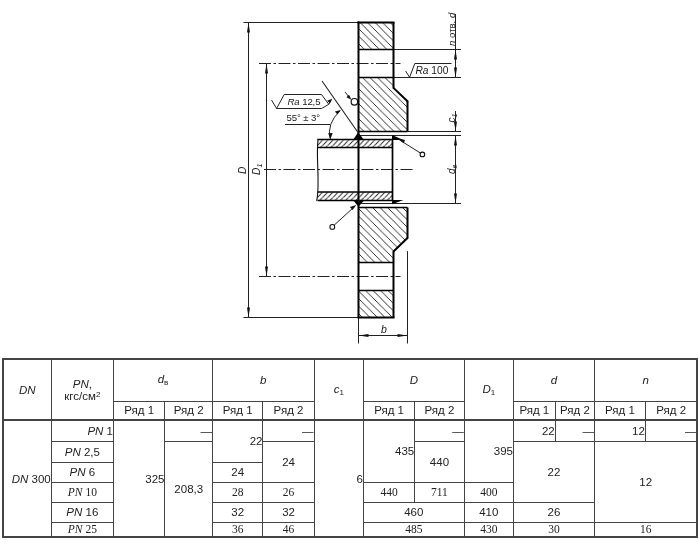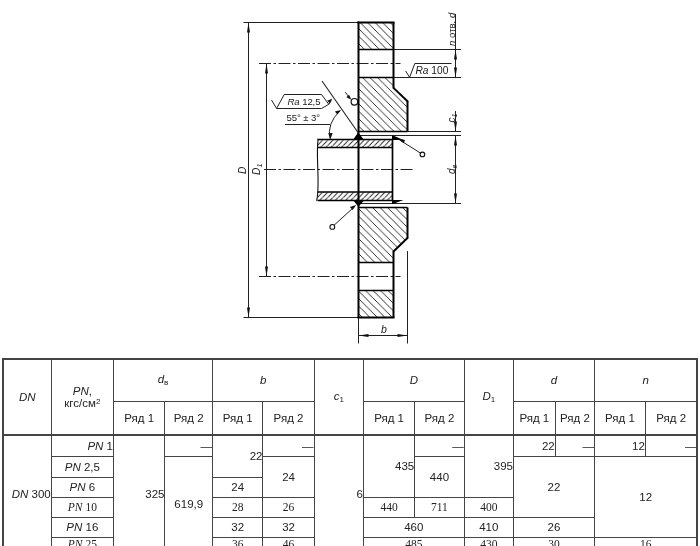--- a/index.html
+++ b/index.html
@@ -3,21 +3,21 @@
 <meta charset="utf-8">
 <style>
 html,body{margin:0;padding:0;background:#fff;width:700px;height:546px;overflow:hidden;}
 *{box-sizing:border-box;}
 #wrap{position:relative;width:700px;height:546px;font-family:"Liberation Sans",sans-serif;}
 svg{position:absolute;left:0;top:0;}
 table{position:absolute;left:2px;top:358px;width:694px;border-collapse:collapse;table-layout:fixed;
   font-family:"Liberation Sans",sans-serif;font-size:11.5px;color:#222;}
 td{border:1px solid #444;text-align:center;vertical-align:middle;padding:0;overflow:hidden;}
 tr.h1 td{height:42px;}
-tr.h2 td{height:34px;}
+tr.h2 td{height:19px;}
 tr.r1 td{height:21px;text-align:right;} tr.r2 td{height:21px;} tr.r3 td{height:20px;} tr.r4 td{height:20px;font-family:Liberation Serif, serif;} tr.r5 td{height:20px;margin-top:31px;} tr.r6 td{height:15px;font-family:Liberation Serif, serif;}
 table{border:2px solid #444;}
 td.hb{border-bottom:2.5px solid #444;}
 i{font-style:italic;}
 sub{font-size:8px;vertical-align:-2px;}
 sup{font-size:8px;vertical-align:3px;}
 </style>
 </head>
 <body>
 <div id="wrap">
@@ -215,21 +215,21 @@
 <td rowspan="3">435</td>
 <td>—</td>
 <td rowspan="3">395</td>
 <td>22</td>
 <td>—</td>
 <td>12</td>
 <td>—</td>
 </tr>
 <tr class="r2">
 <td><i>PN</i> 2,5</td>
-<td rowspan="5">619,9</td>
+<td rowspan="5">208,3</td>
 <td rowspan="2">24</td>
 <td rowspan="2">440</td>
 <td colspan="2" rowspan="3">22</td>
 <td colspan="2" rowspan="4">12</td>
 </tr>
 <tr class="r3">
 <td><i>PN</i> 6</td>
 <td>24</td>
 </tr>
 <tr class="r4">

